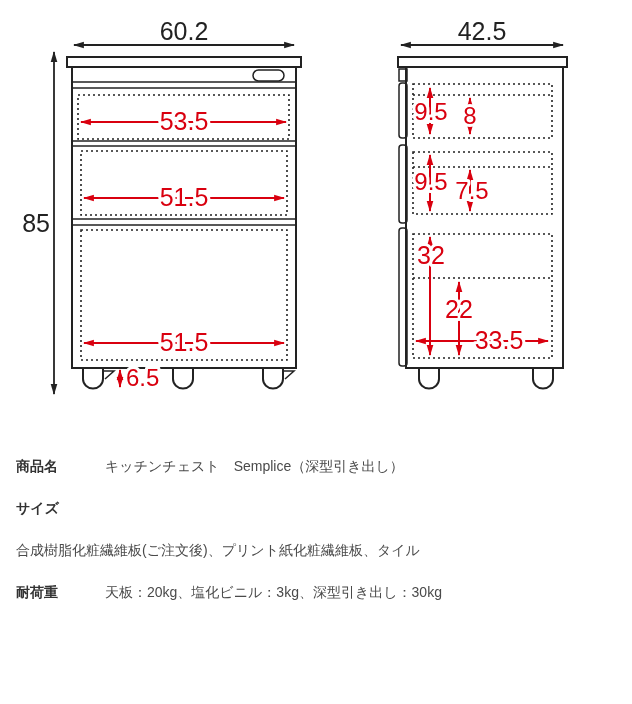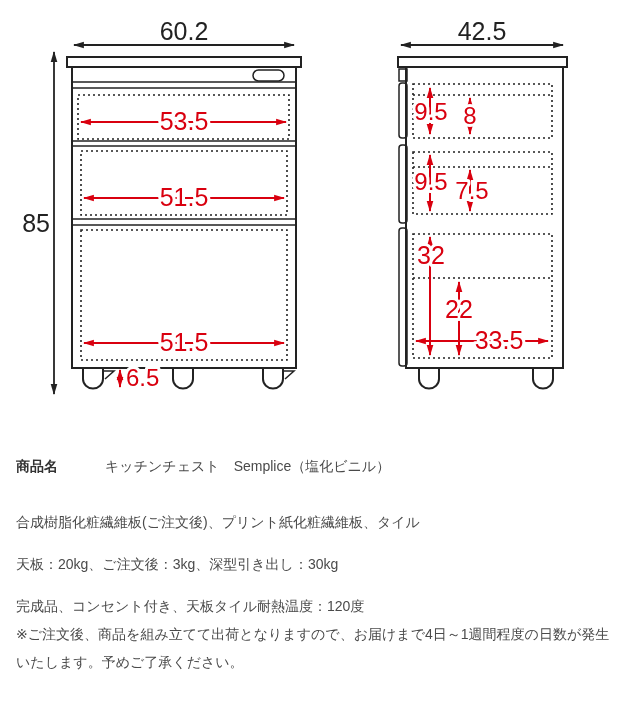--- a/index.html
+++ b/index.html
@@ -126,29 +126,29 @@
         <text class="dimR big" x="459" y="318" text-anchor="middle">22</text>
         <line class="redline" x1="416" y1="341" x2="548" y2="341" marker-start="url(#arrR)" marker-end="url(#arrR)"></line>
         <text class="dimR big" x="499" y="349" text-anchor="middle">33.5</text>
       </g>
     </svg>
   </div>
 
   <div class="spec-table">
     <div class="spec-row">
       <div class="spec-label">商品名</div>
-      <div class="spec-value">キッチンチェスト　Semplice（塩化ビニル）</div>
+      <div class="spec-value">キッチンチェスト　Semplice（深型引き出し）</div>
     </div>
     <div class="spec-row">
+      <div class="spec-label">サイズ</div>
     </div>
     <div class="spec-row">
       <div class="spec-value">合成樹脂化粧繊維板(ご注文後)、プリント紙化粧繊維板、タイル</div>
     </div>
     <div class="spec-row">
-      <div class="spec-value">天板：20kg、ご注文後：3kg、深型引き出し：30kg</div>
+      <div class="spec-label">耐荷重</div>
+      <div class="spec-value">天板：20kg、塩化ビニル：3kg、深型引き出し：30kg</div>
     </div>
     <div class="spec-row">
-      <div class="spec-value">完成品、コンセント付き、天板タイル耐熱温度：120度
-※ご注文後、商品を組み立てて出荷となりますので、お届けまで4日～1週間程度の日数が発生いたします。予めご了承ください。</div>
     </div>
   </div>
 
 </div>
 
 </body></html>

